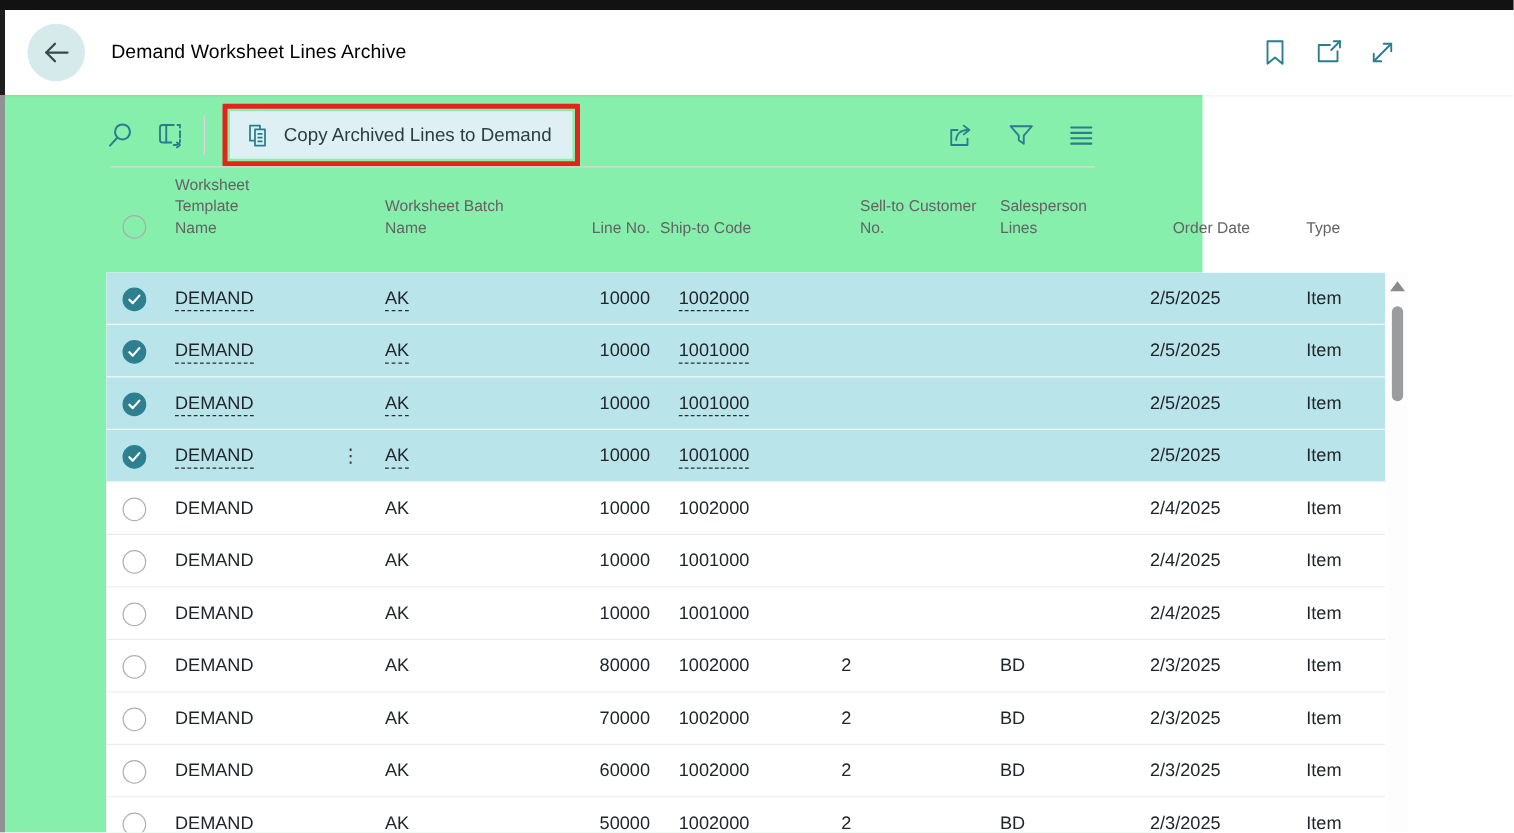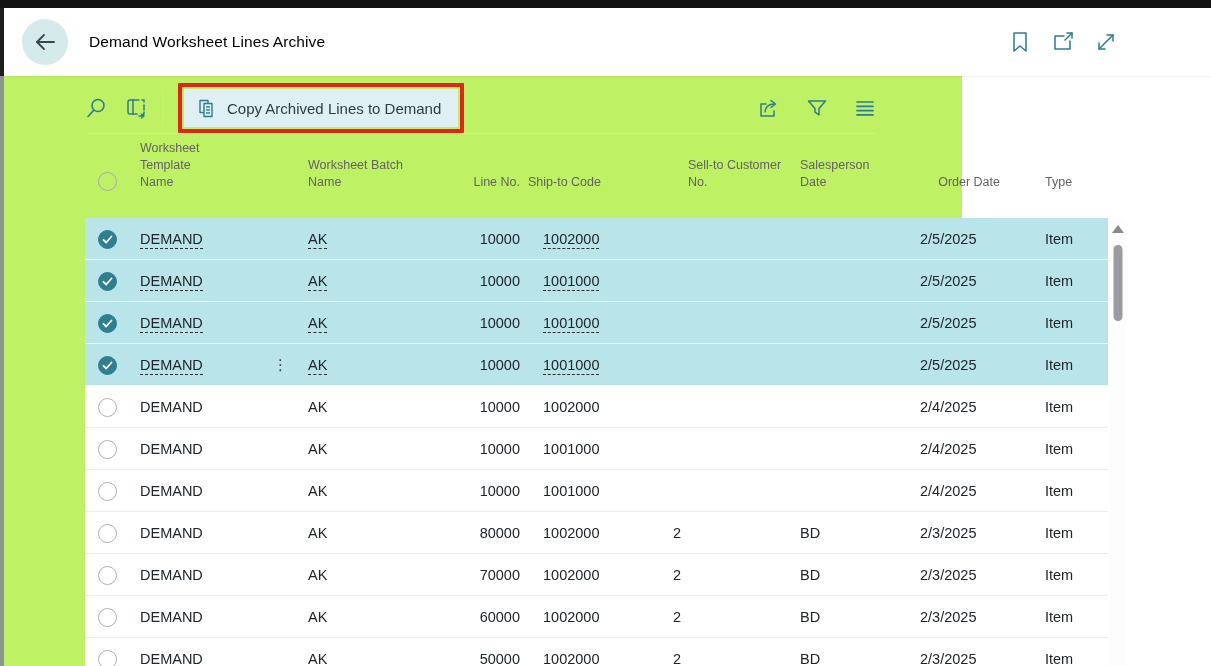--- a/index.html
+++ b/index.html
@@ -25,21 +25,21 @@
     width: 46px; height: 46px; border-radius: 50%;
     background: #d5ebeb; margin-left: 22px;
     display: flex; align-items: center; justify-content: center;
     cursor: pointer; flex: 0 0 auto;
   }
   .page-title { margin-left: 21px; font-size: 15.5px; color: #000000; letter-spacing: 0.1px; }
   .header-icons { margin-left: auto; margin-right: 94px; display: flex; gap: 21px; align-items: center; }
   .hicon { width: 22px; height: 22px; cursor: pointer; display: block; }
 
   
-  .main { position: absolute; top: 76px; left: 0; width: 962px; height: 590px; background: #bef264; }
+  .main { position: absolute; top: 76px; left: 0; width: 962px; height: 590px; background: #86efac; }
 
   
   .toolbar {
     position: absolute; top: 7px; left: 85px; right: 86px; height: 50px;
     display: flex; align-items: center;
   }
   .tb-left { display: flex; align-items: center; }
   .tb-right { margin-left: auto; display: flex; align-items: center; gap: 26px; }
   .ticon { width: 22px; height: 22px; cursor: pointer; display: block; }
   .tb-sep { width: 1px; height: 32px; background: #d4d6d8; margin: 0 14px 0 16px; }
@@ -218,21 +218,21 @@
 
   <div class="grid-header">
     <div class="hcell hc-select">
       <div class="select-all-circle"></div>
     </div>
     <div class="hcell hc-template"><span>Worksheet Template Name</span></div>
     <div class="hcell hc-batch"><span>Worksheet Batch Name</span></div>
     <div class="hcell hc-lineno"><span>Line No.</span></div>
     <div class="hcell hc-shipto"><span>Ship-to Code</span></div>
     <div class="hcell hc-customer"><span>Sell-to Customer No.</span></div>
-    <div class="hcell hc-sales"><span>Salesperson Date</span></div>
+    <div class="hcell hc-sales"><span>Salesperson Lines</span></div>
     <div class="hcell hc-date"><span>Order Date</span></div>
     <div class="hcell hc-type"><span>Type</span></div>
   </div>
 
   <div class="table-body">
       <div class="grid-row selected">
     <div class="c-select">
       <div class="row-checkbox">
         <svg class="check-icon" width="11" height="11" viewBox="0 0 11 11" fill="none" stroke="#ffffff" stroke-width="1.8" stroke-linecap="round" stroke-linejoin="round">
           <polyline points="1.5,5.8 4.2,8.5 9.5,2.5"></polyline>

